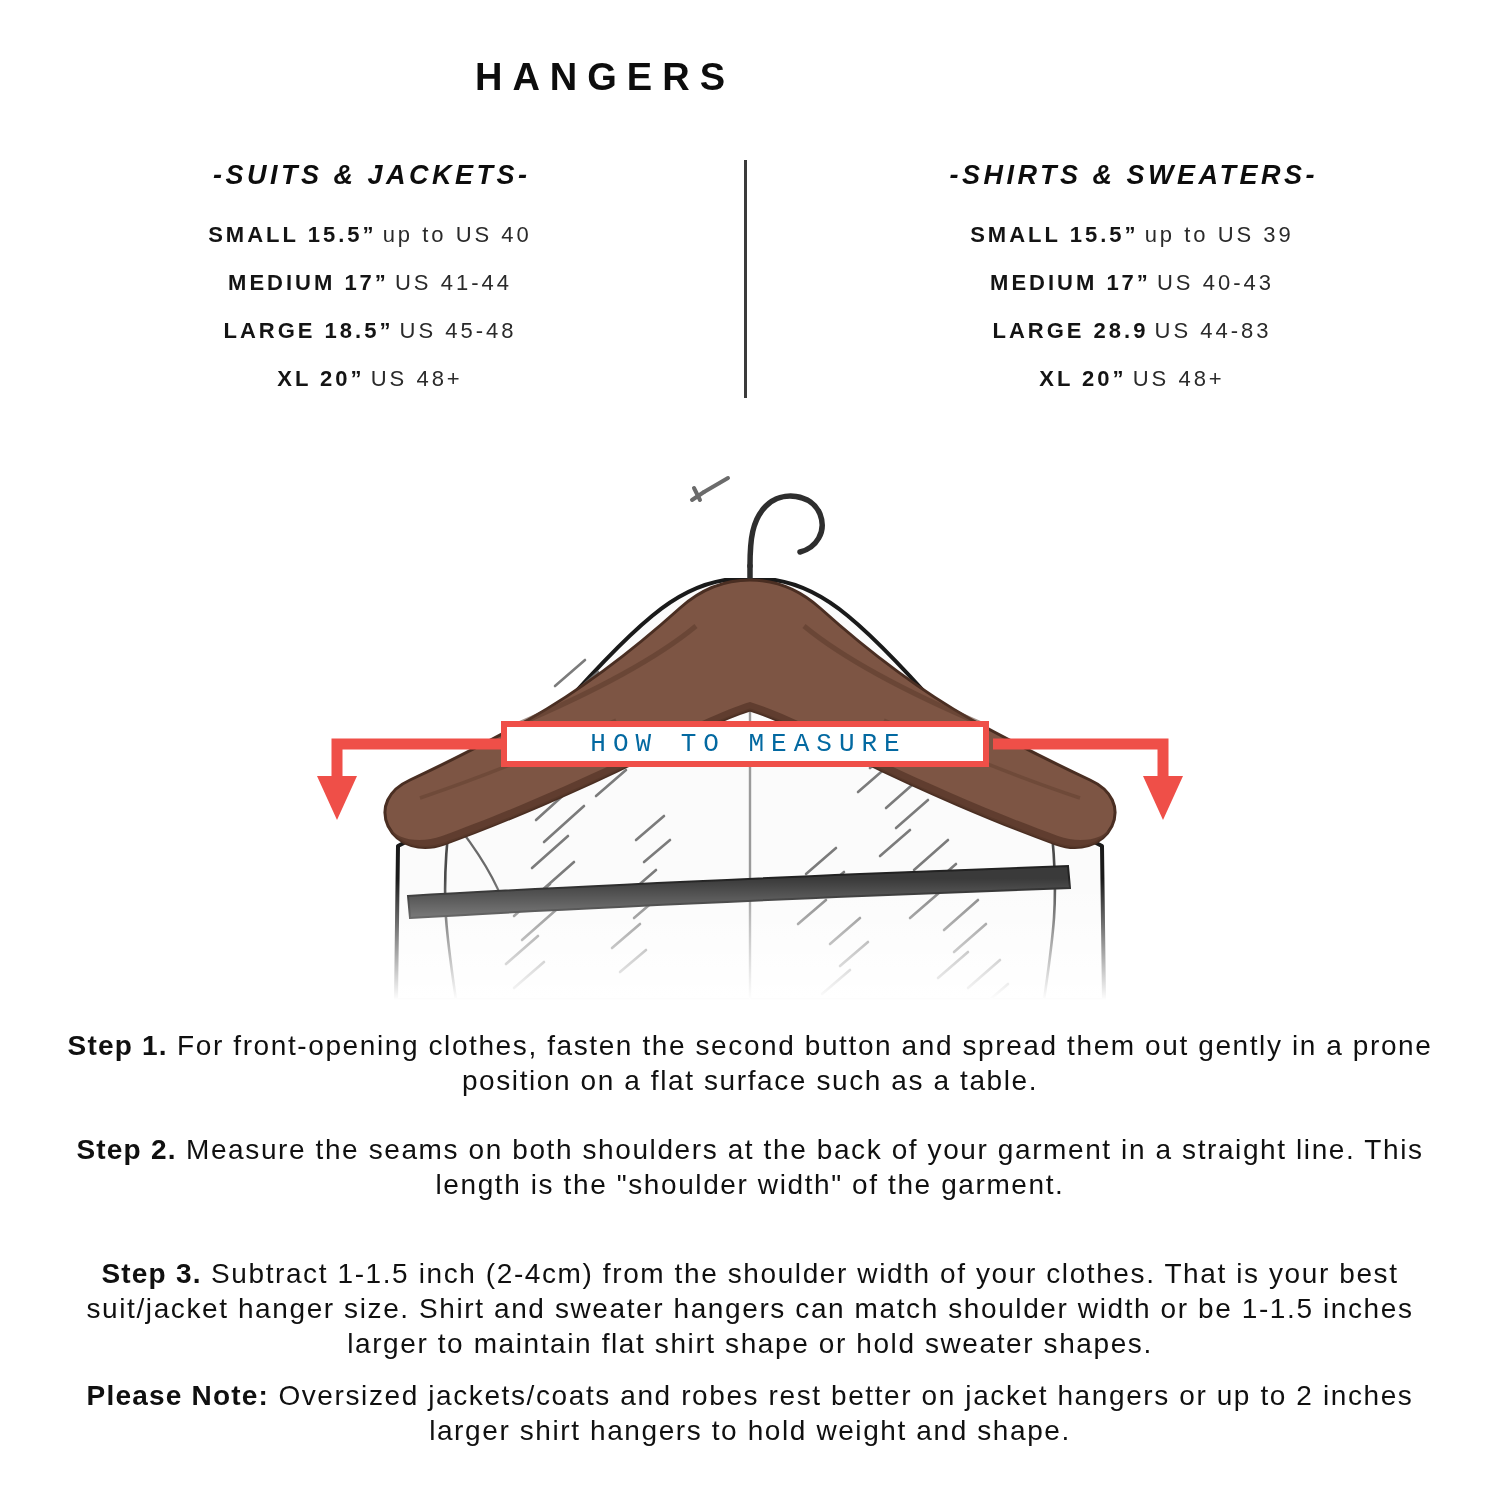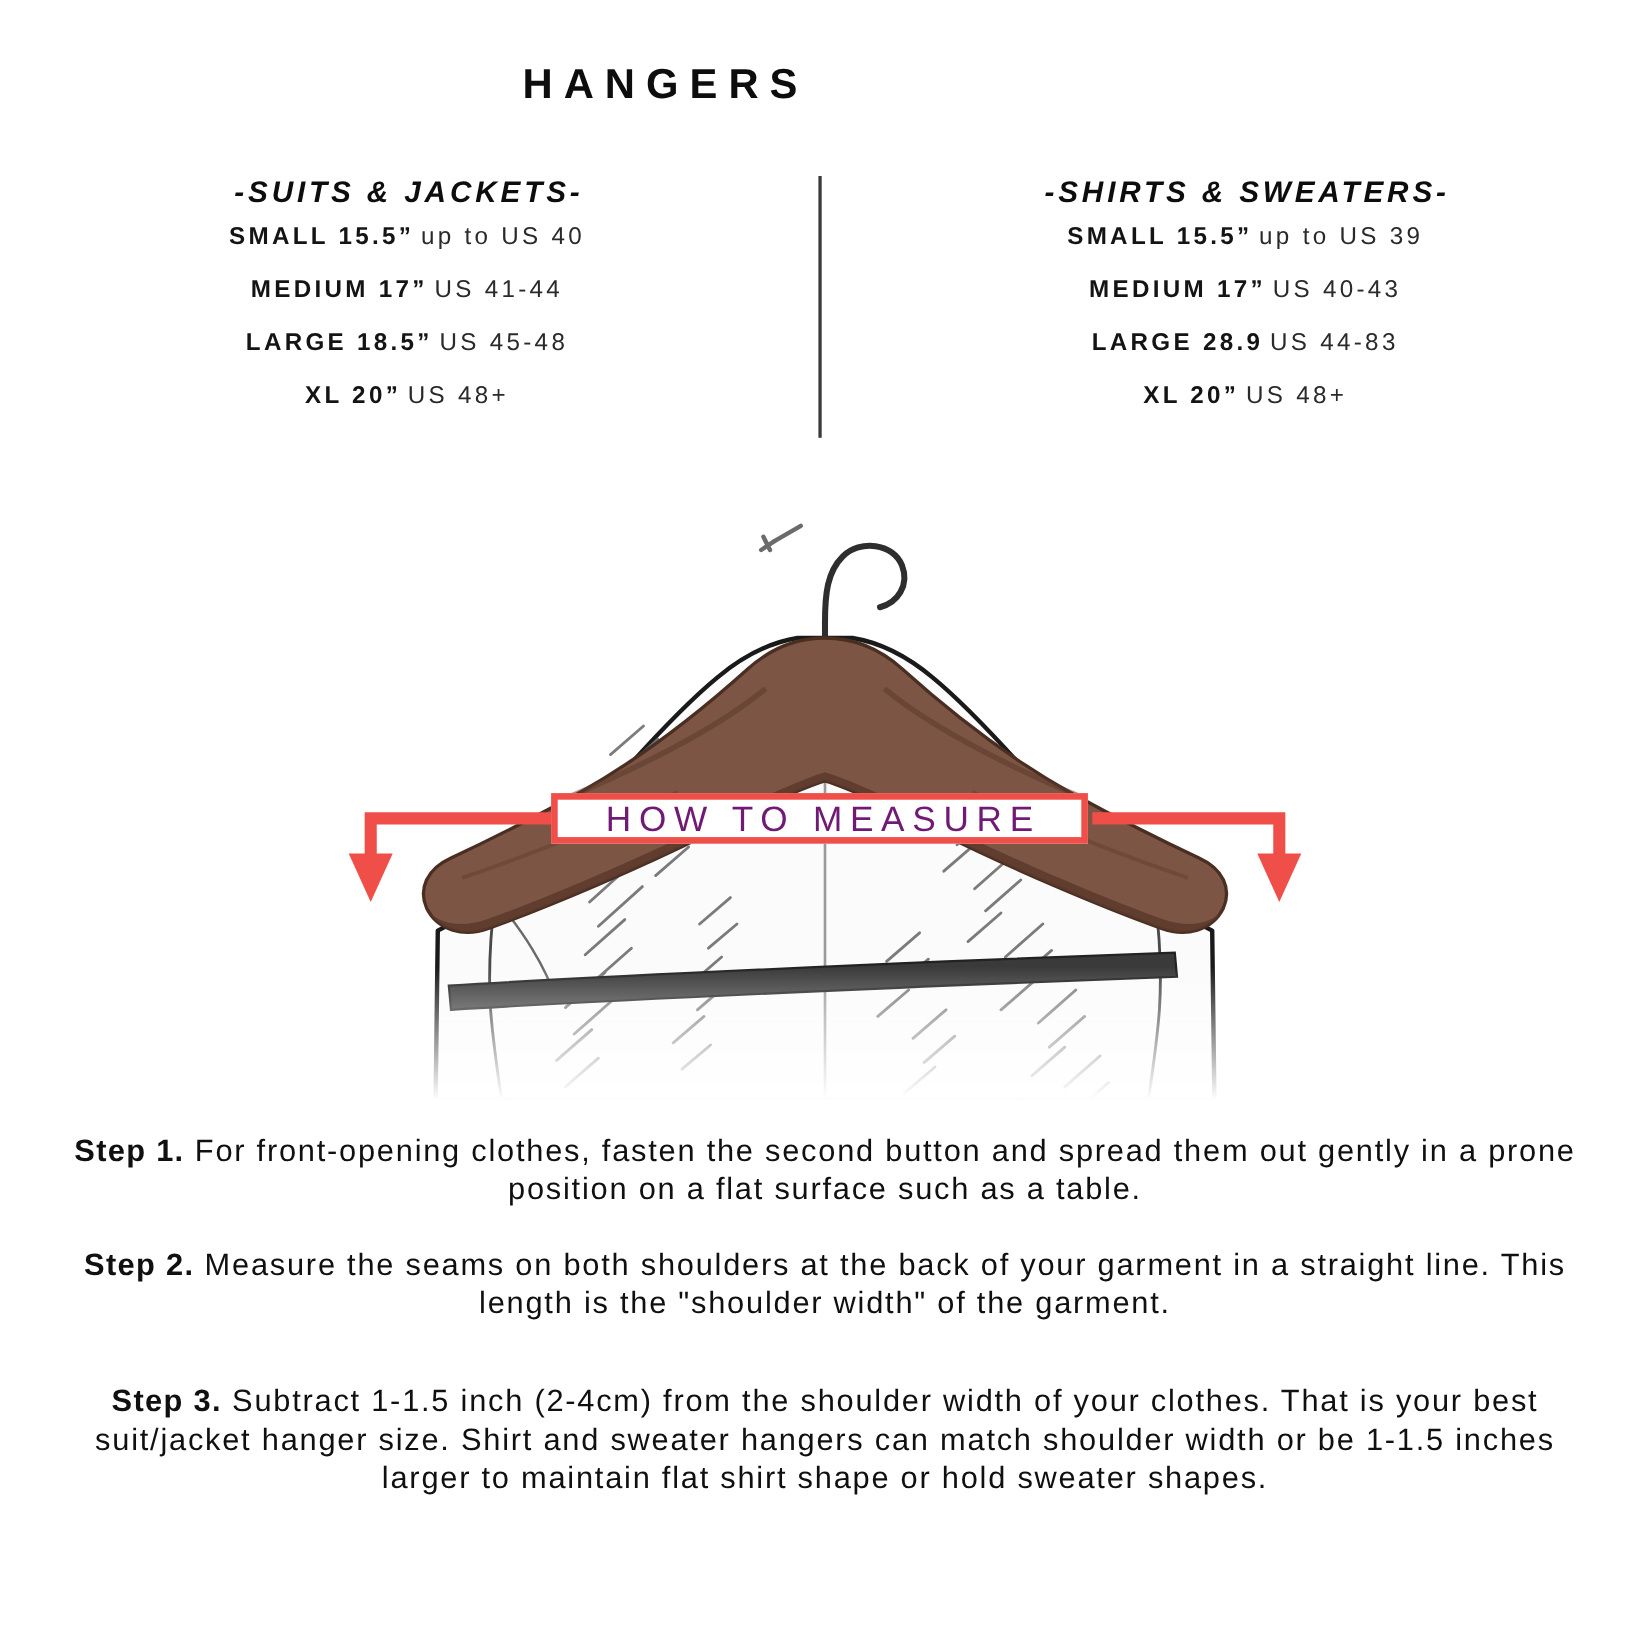--- a/index.html
+++ b/index.html
@@ -56,20 +56,21 @@
   .size-col.left  { left: 20px; }
   .size-col.right { left: 782px; }
 
   .col-heading {
     font-size: 27px;
     font-weight: 700;
     font-style: italic;
     letter-spacing: 3.5px;
     text-indent: 3.5px;
     color: #0d0d0d;
+    margin-bottom: 20px;
     white-space: nowrap;
   }
   .size-row {
     font-size: 22px;
     line-height: 48px;
     white-space: nowrap;
     color: #141414;
   }
   .size-row .sz-name {
     font-weight: 700;
@@ -100,26 +101,27 @@
     height: 46px;
     background: #ffffff;
     border: 6px solid #ef4f48;
     box-sizing: border-box;
     display: flex;
     align-items: center;
     justify-content: center;
     z-index: 6;
   }
   .measure-banner span {
-    font-size: 32px;
+    font-size: 26px;
     font-weight: 500;
     letter-spacing: 7px;
     text-indent: 7px;
-    color: #701a75;
+    color: #0369a1;
     white-space: nowrap;
+    font-family: Liberation Mono, monospace;
   }
 
   
   .instructions {
     position: absolute;
     left: 60px;
     top: 1028px;
     width: 1380px;
   }
   .step {
@@ -348,14 +350,17 @@
   </div>
 
   <div class="step s2">
     <span class="step-label">Step 2.</span><span> Measure the seams on both shoulders at the back of your garment in a straight line. This length is the "shoulder width" of the garment.</span>
   </div>
 
   <div class="step s3">
     <span class="step-label">Step 3.</span><span> Subtract 1-1.5 inch (2-4cm) from the shoulder width of your clothes. That is your best suit/jacket hanger size. Shirt and sweater hangers can match shoulder width or be 1-1.5 inches larger to maintain flat shirt shape or hold sweater shapes.</span>
   </div>
 
+  <div class="step note">
+    <span class="step-label">Please Note:</span><span> Oversized jackets/coats and robes rest better on jacket hangers or up to 2 inches larger shirt hangers  to hold weight and shape.</span>
+  </div>
 
 </div>
 
 </body></html>

